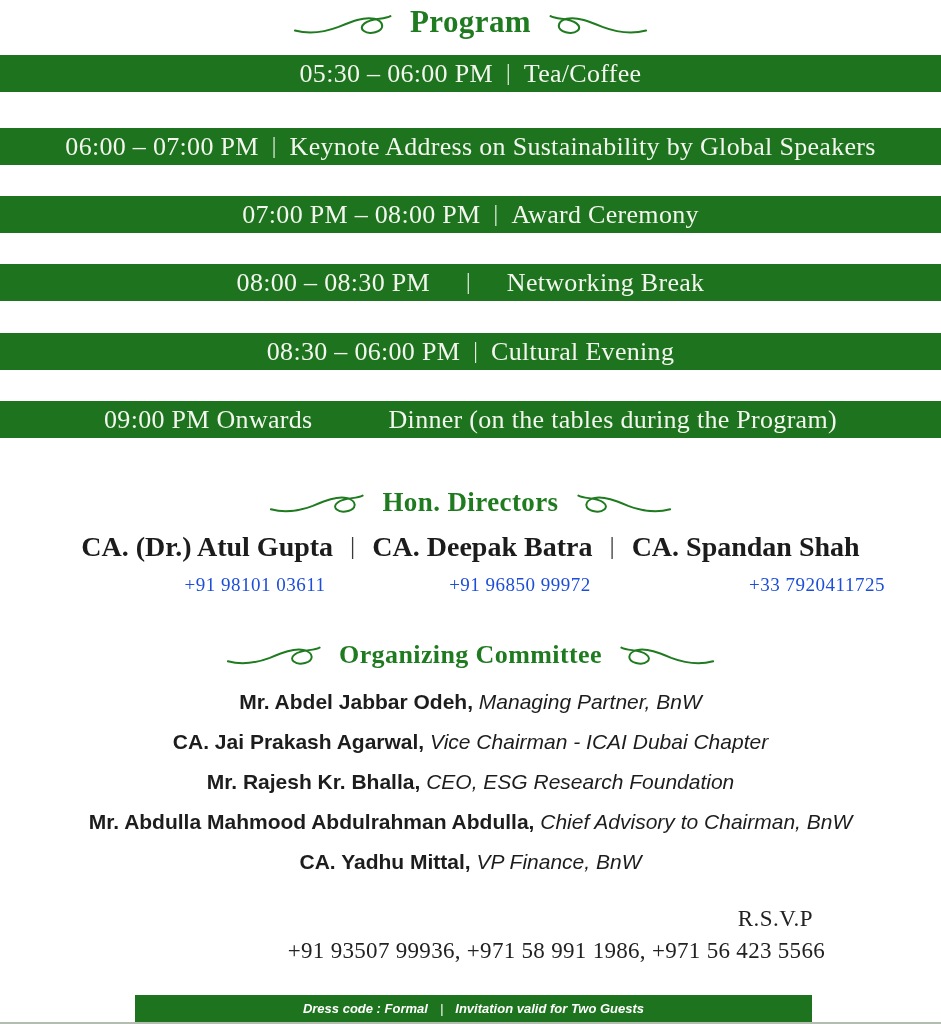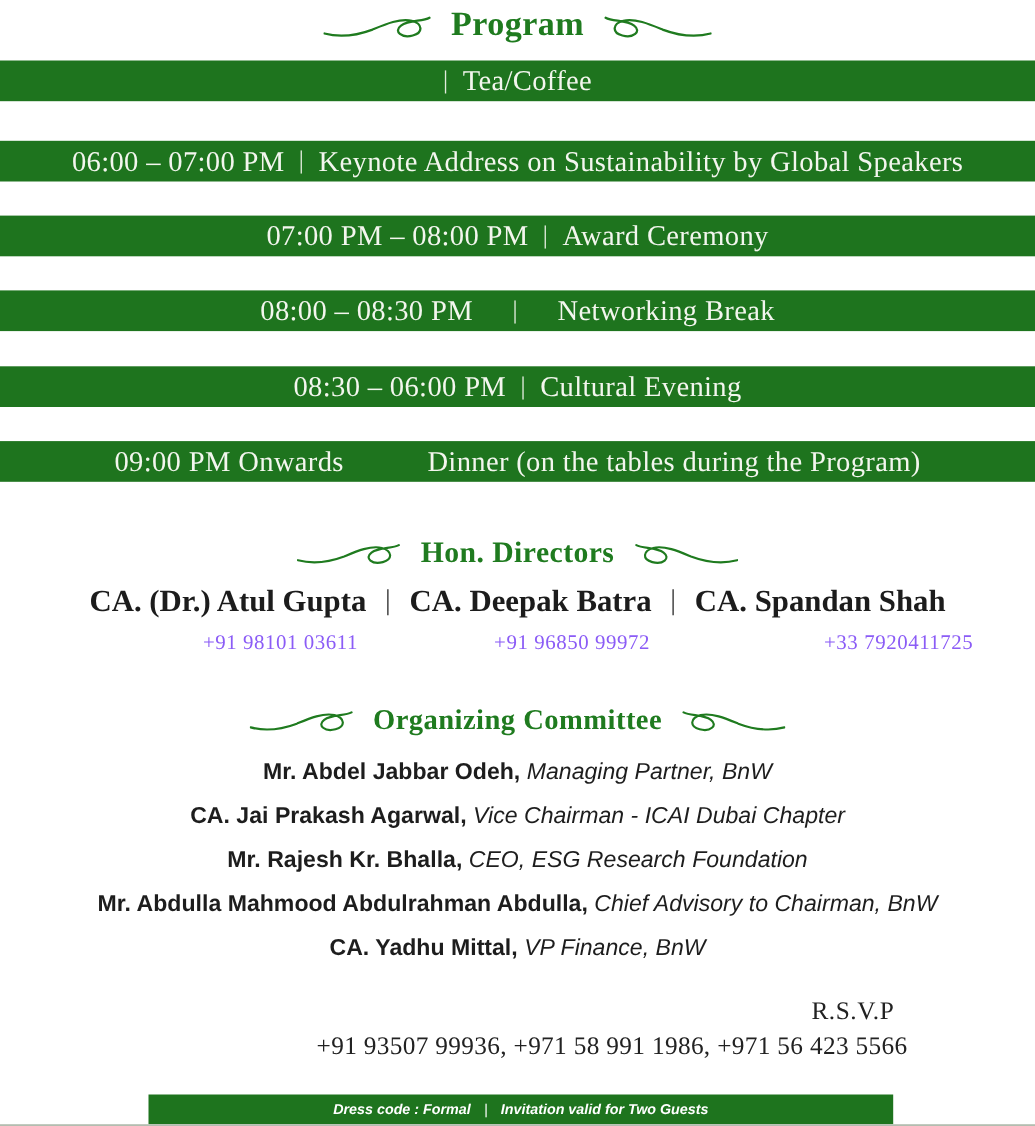--- a/index.html
+++ b/index.html
@@ -30,21 +30,21 @@
 
   
   .directors-names {
     position:absolute; left:0; right:0; top:531px;
     display:flex; align-items:flex-start; justify-content:center; gap:17px;
     font-size:28px; font-weight:bold; color:#1c1c1c; white-space:nowrap;
   }
   .directors-names .pipe { font-weight:normal; font-size:26px; color:#3a3a3a; }
   .director-phone {
     position:absolute; top:574px; transform:translateX(-50%);
-    font-size:19px; color:#8b5cf6; letter-spacing:0.5px; white-space:nowrap;
+    font-size:19px; color:#1d4ed8; letter-spacing:0.5px; white-space:nowrap;
   }
 
   
   .committee-line {
     position:absolute; left:0; right:0; text-align:center;
     font-family:"Liberation Sans", sans-serif; font-size:21px; color:#1d1d1d;
     white-space:nowrap;
   }
   .committee-line .c-name { font-weight:700; }
   .committee-line .c-role { font-style:italic; font-weight:400; }
@@ -82,20 +82,21 @@
     <svg class="flourish" width="100" height="28" viewBox="0 0 112 30">
       <path d="M1 20 C 16 24, 34 22, 50 16 C 62 11, 78 4, 90 7 C 101 10, 102 19, 91 22 C 80 25, 71 18, 79 12 C 87 6, 101 8, 108 4"></path>
     </svg>
     <span class="heading-text" style="font-size:31px;">Program</span>
     <svg class="flourish mirror" width="100" height="28" viewBox="0 0 112 30">
       <path d="M1 20 C 16 24, 34 22, 50 16 C 62 11, 78 4, 90 7 C 101 10, 102 19, 91 22 C 80 25, 71 18, 79 12 C 87 6, 101 8, 108 4"></path>
     </svg>
   </div>
 
   <div class="bar" style="top:55px;">
+    <span>05:30 – 06:00 PM</span>
     <span class="sep">|</span>
     <span>Tea/Coffee</span>
   </div>
   <div class="bar" style="top:128px;">
     <span>06:00 – 07:00 PM</span>
     <span class="sep">|</span>
     <span>Keynote Address on Sustainability by Global Speakers</span>
   </div>
   <div class="bar" style="top:196px;text-align:right;">
     <span>07:00 PM – 08:00 PM</span>

